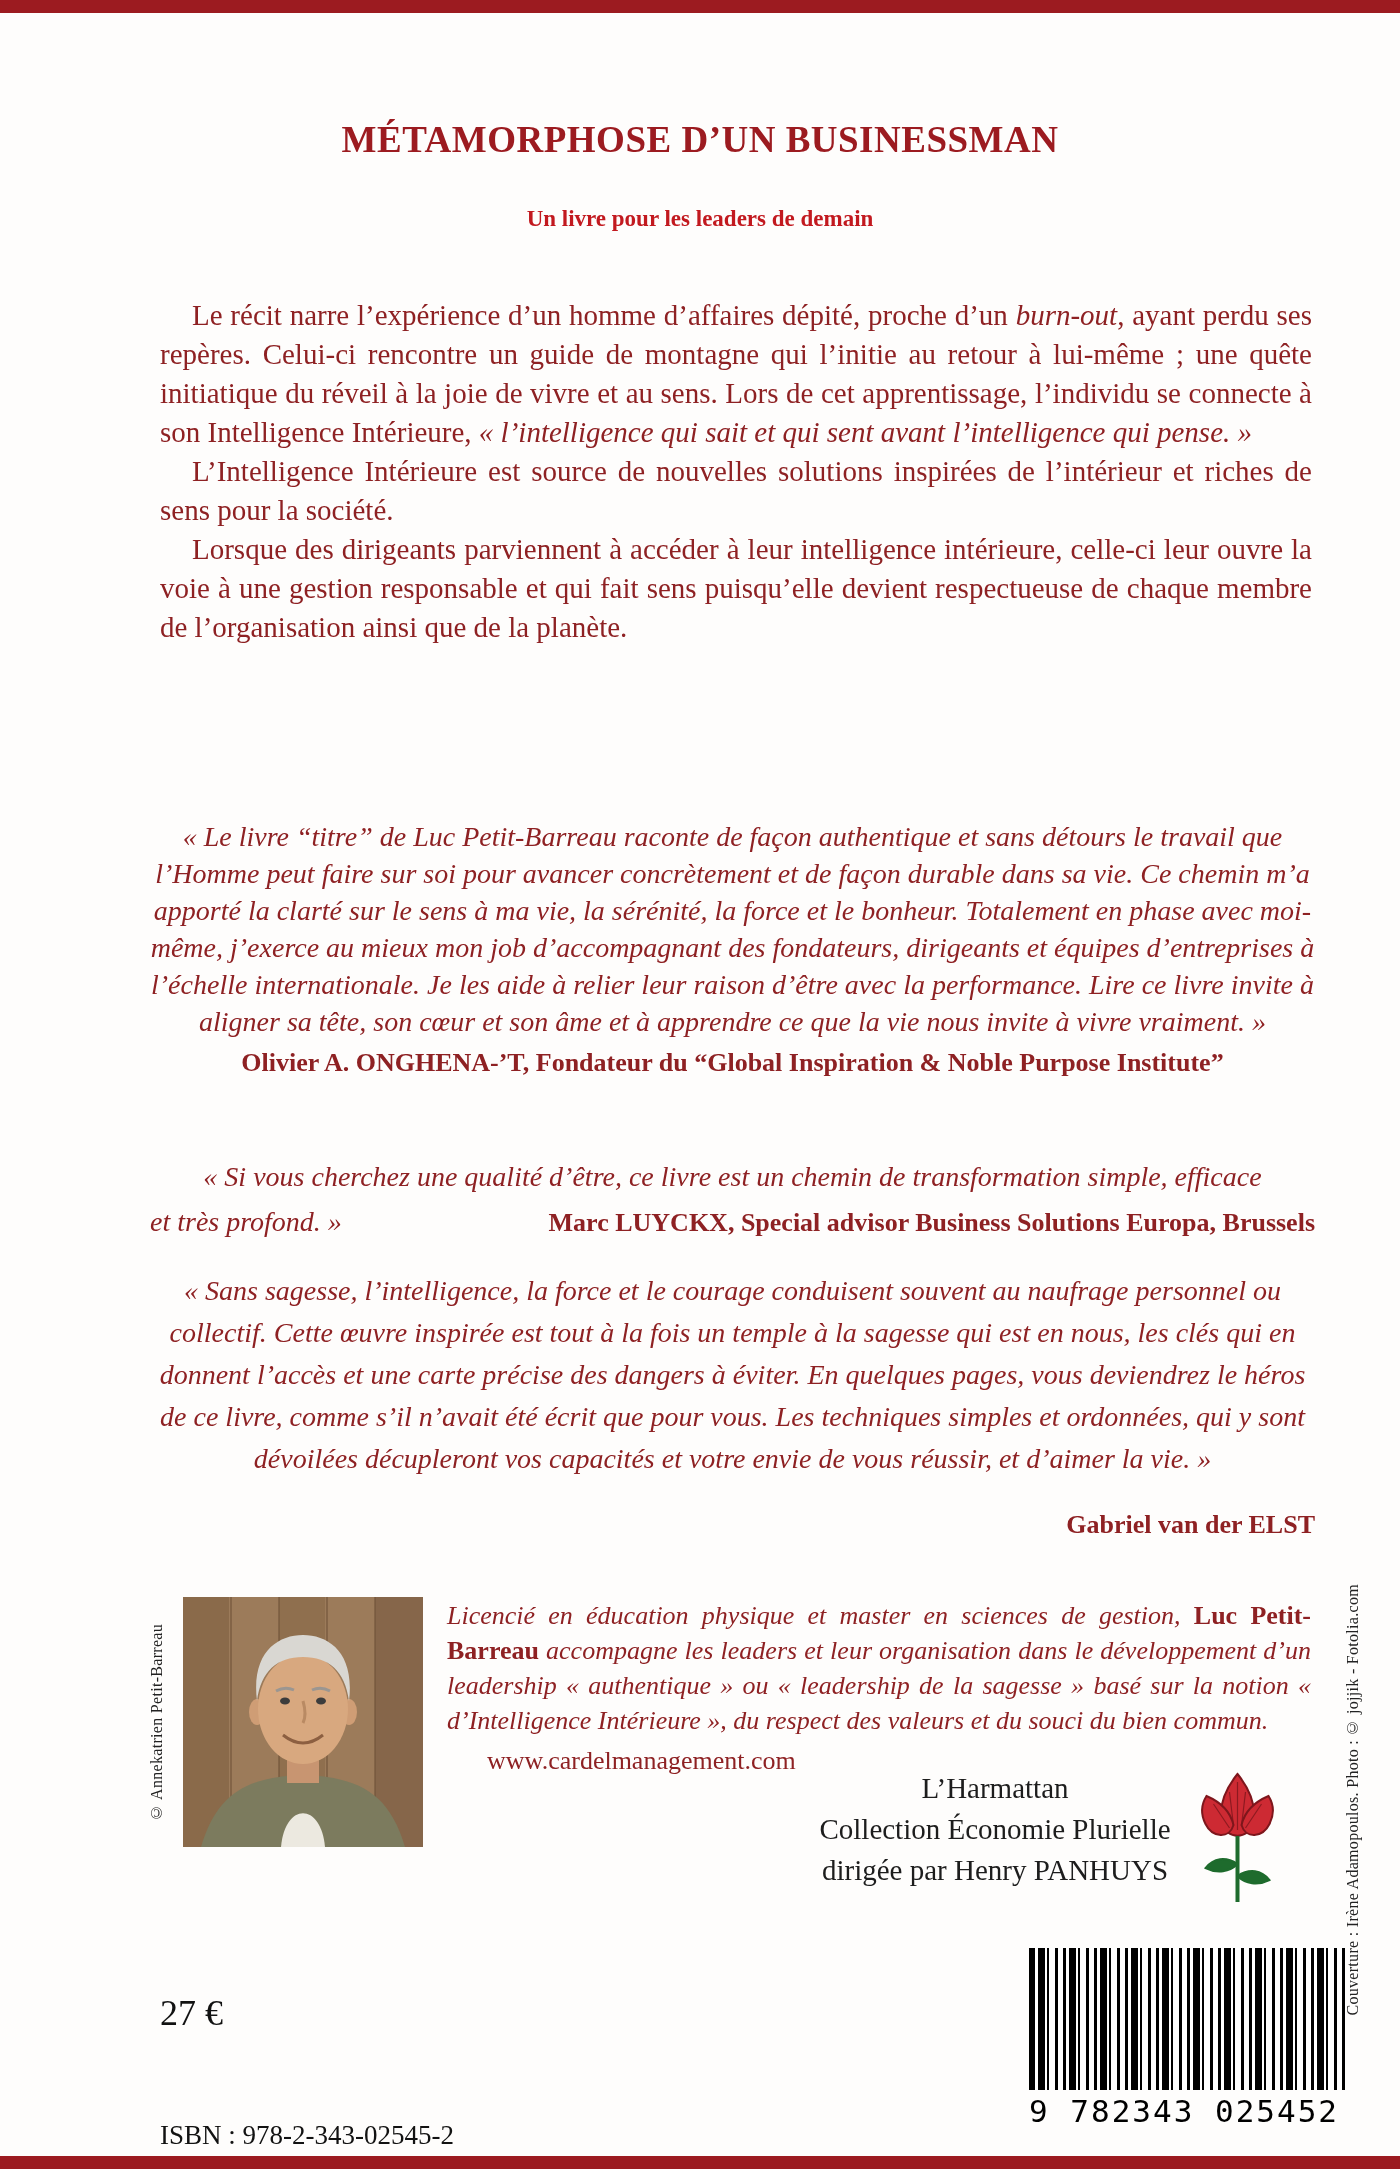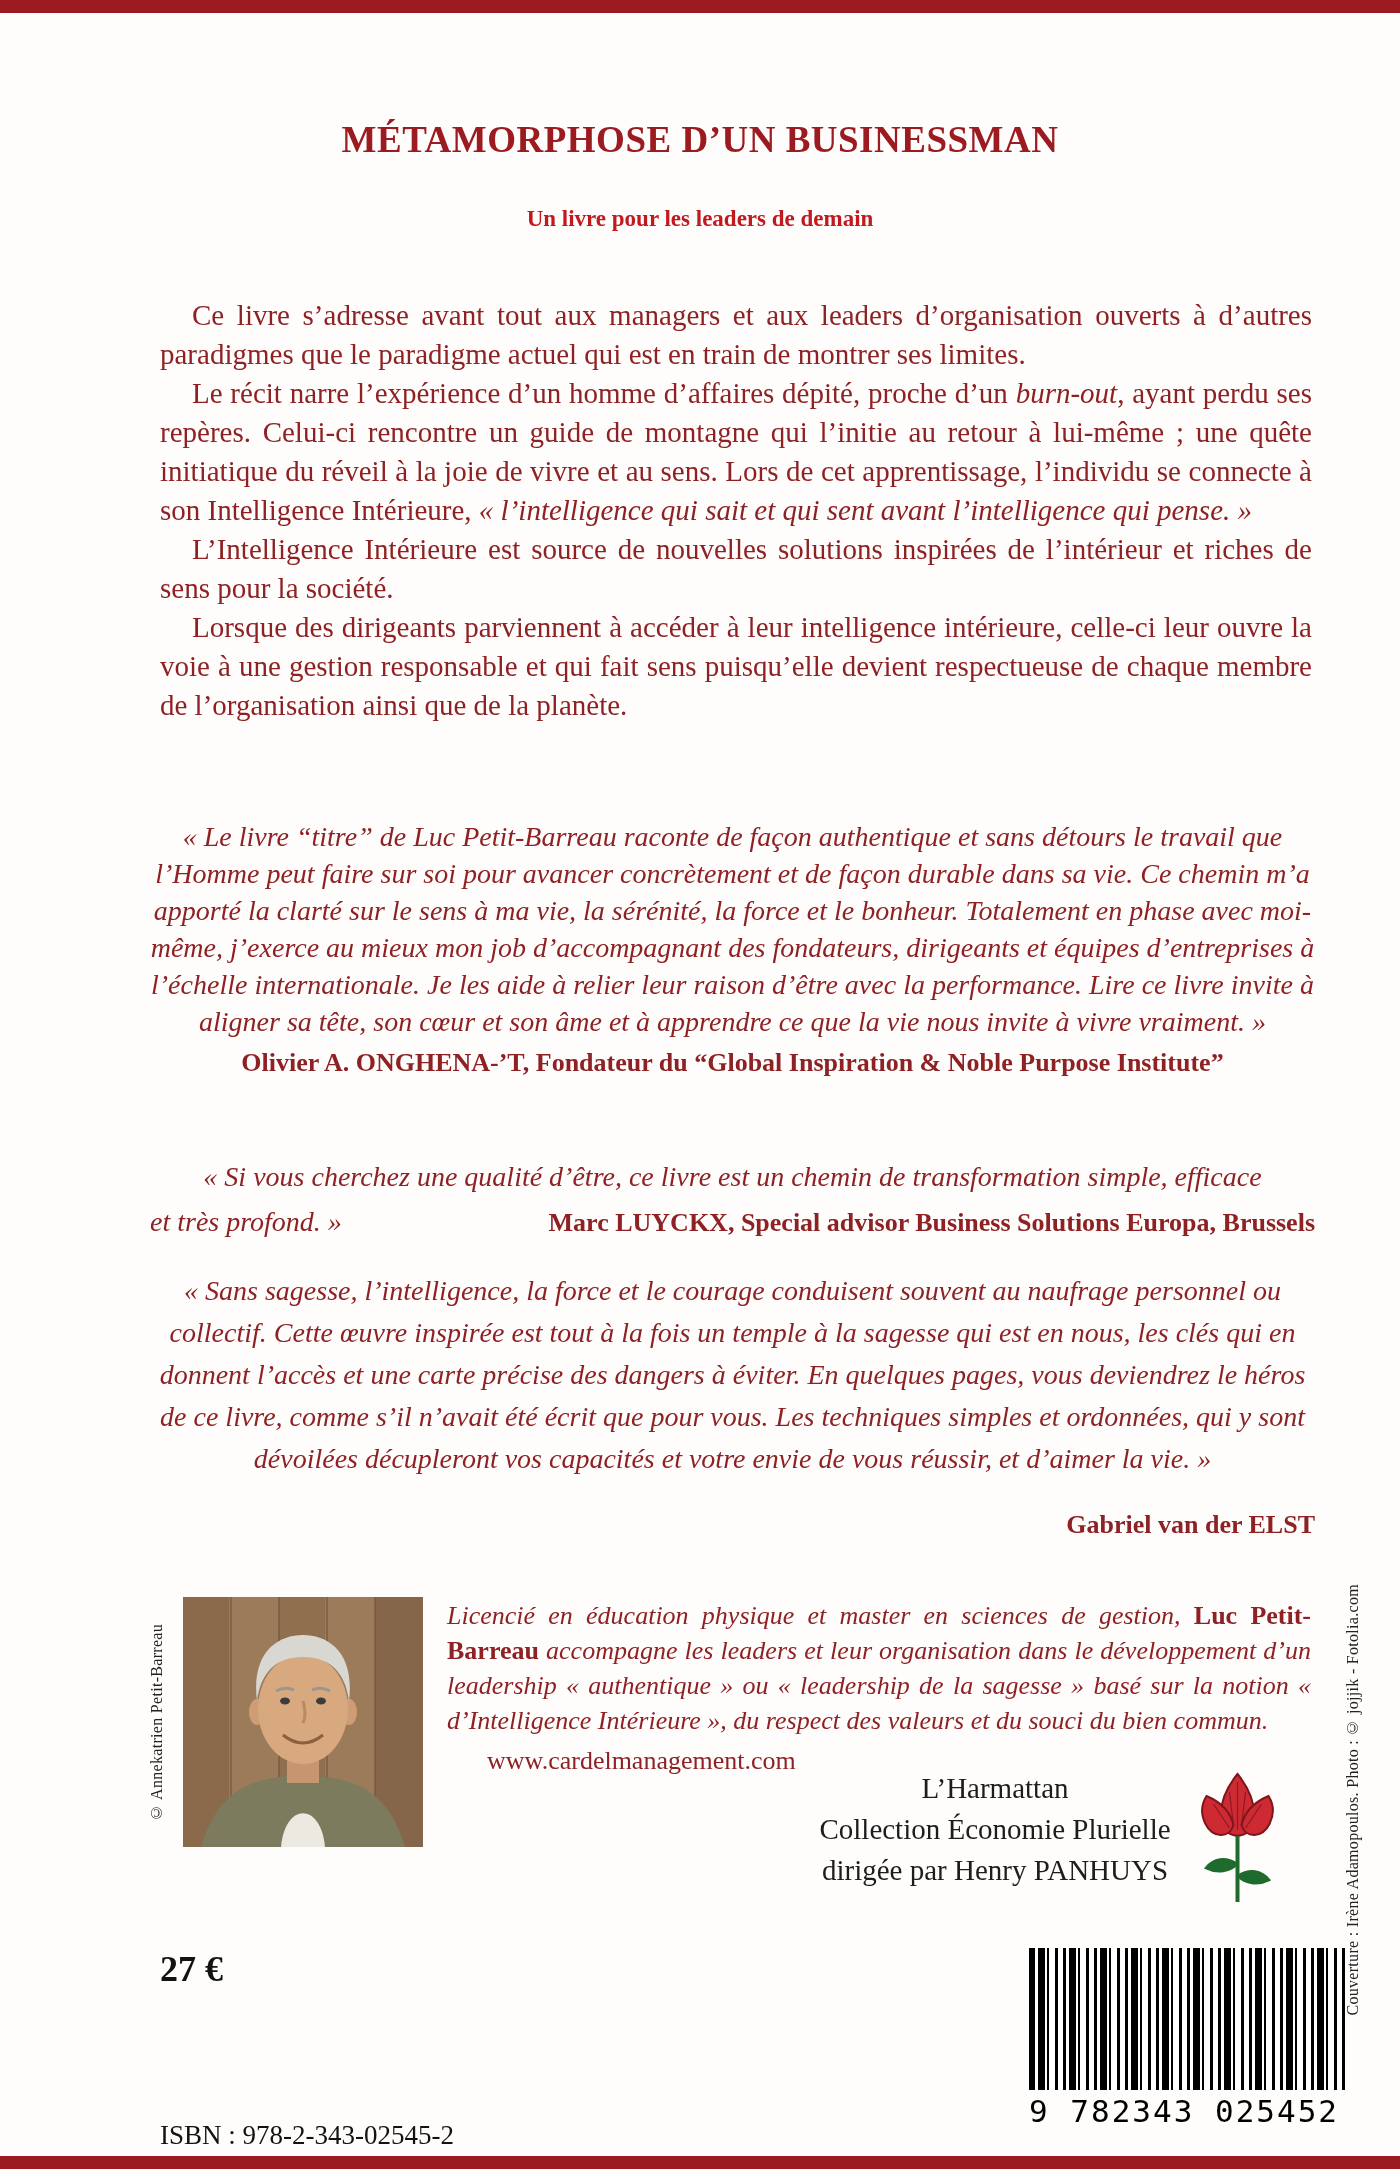--- a/index.html
+++ b/index.html
@@ -61,21 +61,21 @@
 
   .publisher{
     position:absolute;left:800px;top:1768px;width:390px;text-align:center;
     color:#1d1d1d;font-size:29px;line-height:41px;
   }
   .flower{position:absolute;left:1185px;top:1768px;width:105px;height:140px;}
   .flower svg{display:block;width:100%;height:100%;}
 
   .cover-credit{position:absolute;left:1344px;top:1560px;height:480px;display:flex;align-items:center;}
 
-  .price{position:absolute;left:160px;top:1948px;font-size:36px;color:#121212;font-weight:bold;}
+  .price{position:absolute;left:160px;top:1992px;font-size:36px;color:#121212;}
   .isbn{position:absolute;left:160px;top:2120px;font-size:27px;color:#121212;}
 
   .barcode{position:absolute;left:1029px;top:1948px;width:310px;}
   .barcode .bars{
     height:142px;width:100%;
     background:repeating-linear-gradient(90deg,
       #000 0 3px,#fff 3px 6px,#000 6px 13px,#fff 13px 15px,
       #000 15px 17px,#fff 17px 23px,#000 23px 26px,#fff 26px 31px);
     border-left:3px solid #000;border-right:3px solid #000;
   }
@@ -89,21 +89,20 @@
 <body>
 
 <div class="page">
 
   <div class="edge-bar top"></div>
 
   <div class="book-title">MÉTAMORPHOSE D’UN BUSINESSMAN</div>
   <div class="book-subtitle">Un livre pour les leaders de demain</div>
 
   <div class="synopsis">
-    <p><span>Ce livre s’adresse avant tout aux managers et aux leaders d’organisation ouverts à d’autres paradigmes que le paradigme actuel qui est en train de montrer ses limites.</span></p>
     <p><span>Le récit narre l’expérience d’un homme d’affaires dépité, proche d’un </span><span class="it">burn-out</span><span>, ayant perdu ses repères. Celui-ci rencontre un guide de montagne qui l’initie au retour à lui-même ; une quête initiatique du réveil à la joie de vivre et au sens. Lors de cet apprentissage, l’individu se connecte à son Intelligence Intérieure, </span><span class="it">« l’intelligence qui sait et qui sent avant l’intelligence qui pense. »</span></p>
     <p><span>L’Intelligence Intérieure est source de nouvelles solutions inspirées de l’intérieur et riches de sens pour la société.</span></p>
     <p><span>Lorsque des dirigeants parviennent à accéder à leur intelligence intérieure, celle-ci leur ouvre la voie à une gestion responsable et qui fait sens puisqu’elle devient respectueuse de chaque membre de l’organisation ainsi que de la planète.</span></p>
   </div>
 
   <div class="testimonial-1">
     <div class="t-quote">« Le livre “titre” de Luc Petit-Barreau raconte de façon authentique et sans détours le travail que l’Homme peut faire sur soi pour avancer concrètement et de façon durable dans sa vie. Ce chemin m’a apporté la clarté sur le sens à ma vie, la sérénité, la force et le bonheur. Totalement en phase avec moi-même, j’exerce au mieux mon job d’accompagnant des fondateurs, dirigeants et équipes d’entreprises à l’échelle internationale. Je les aide à relier leur raison d’être avec la performance. Lire ce livre invite à aligner sa tête, son cœur et son âme et à apprendre ce que la vie nous invite à vivre vraiment. »</div>
     <div class="t-attr">Olivier A. ONGHENA-’T, Fondateur du “Global Inspiration &amp; Noble Purpose Institute”</div>
   </div>
 

